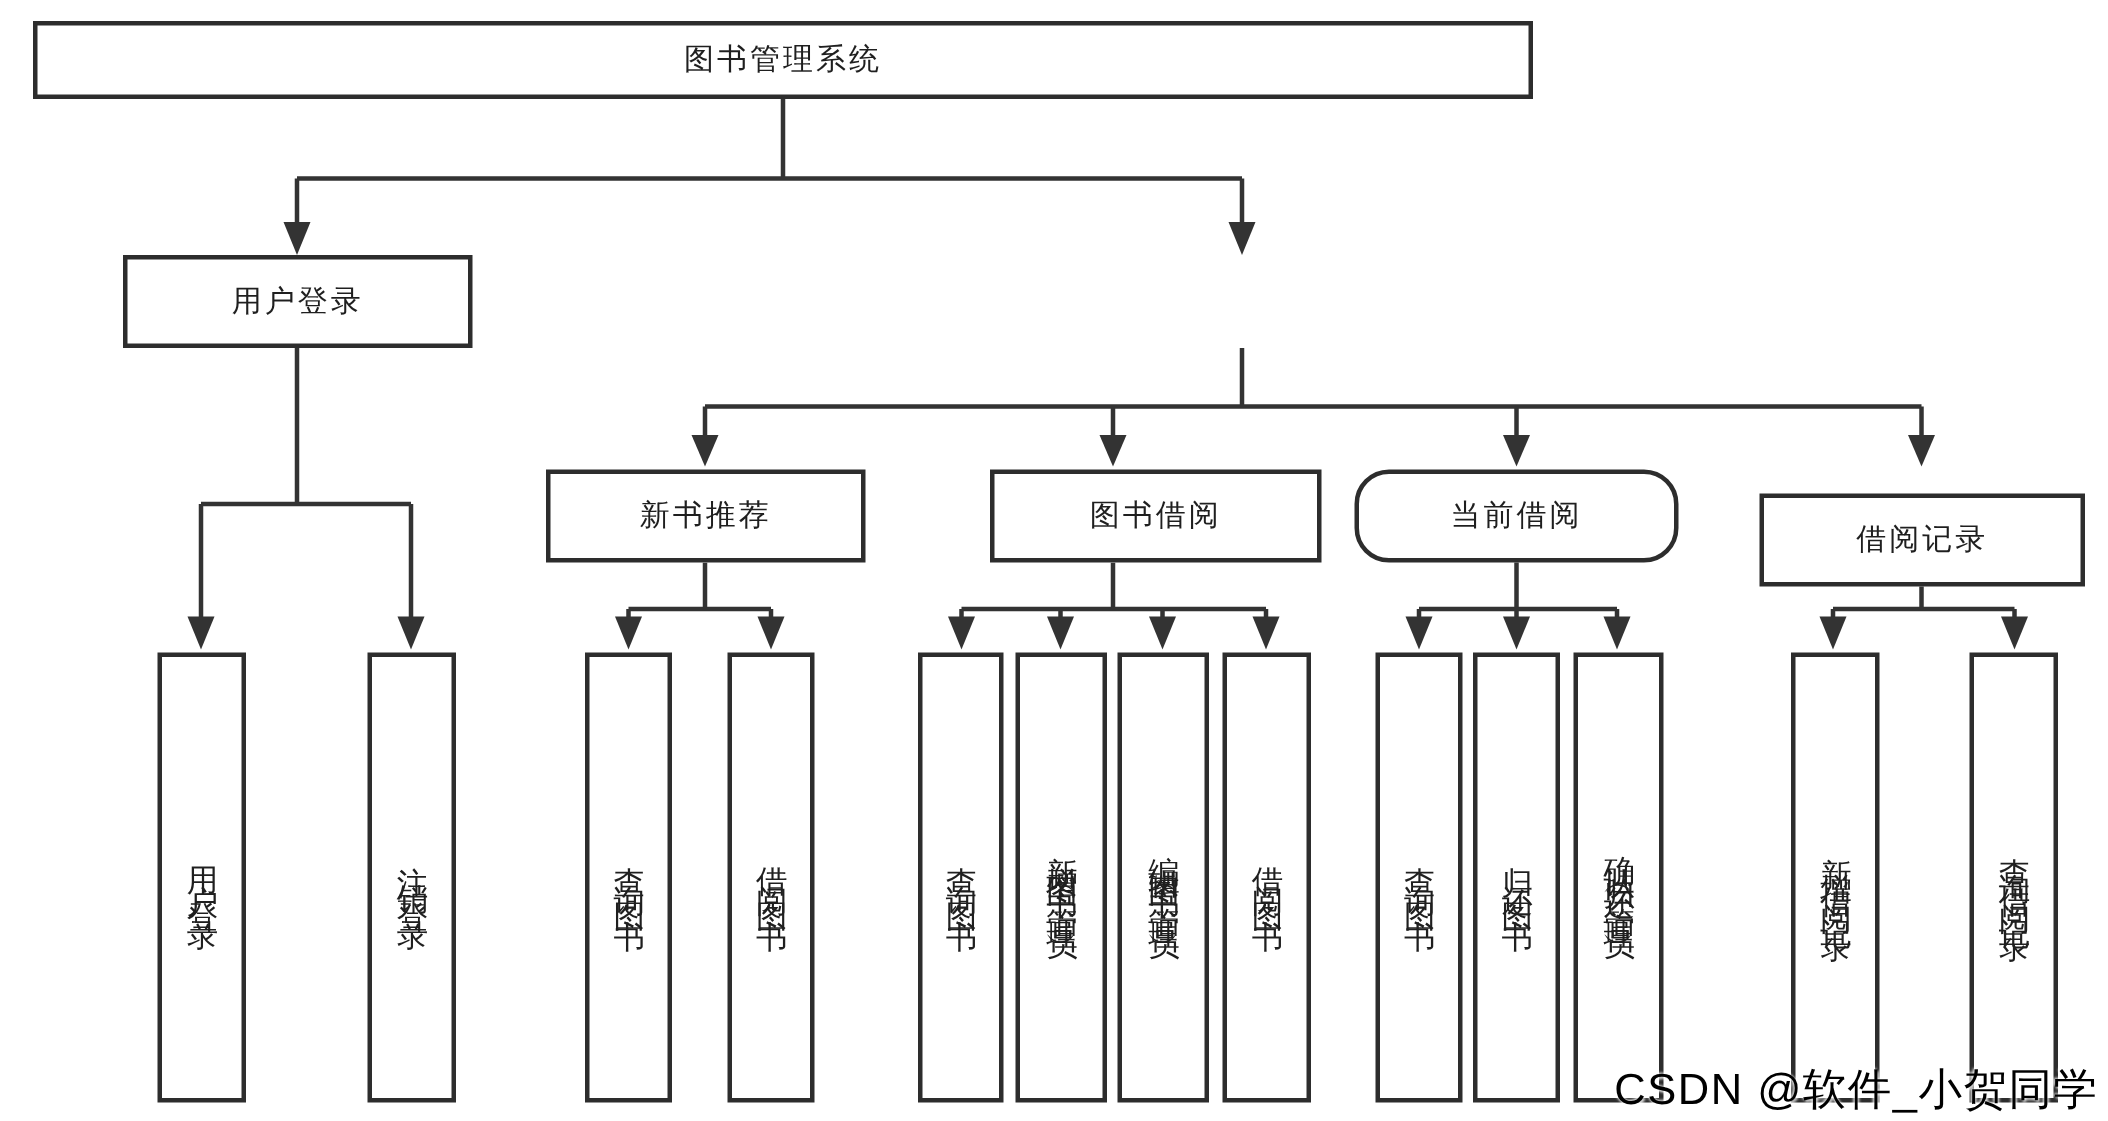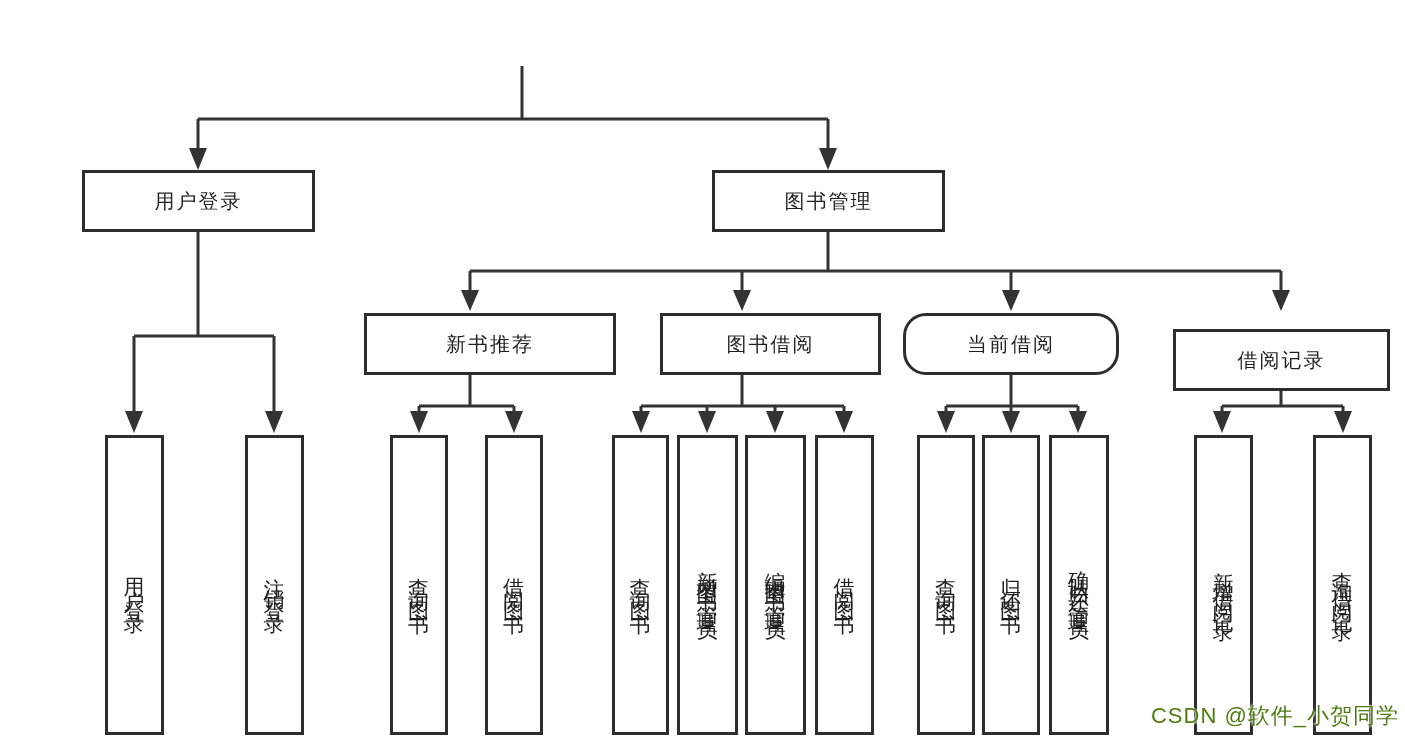--- a/index.html
+++ b/index.html
@@ -54,21 +54,21 @@
     letter-spacing: 12px;
     line-height: 1;
   }
   .leaf span.sp-mid   { letter-spacing: 10px; }
   .leaf span.sp-tight { letter-spacing: 7px; }
 
   
   #root-box        { left: 22px;   top: 14px;  width: 1000px; height: 52px; }
   #user-login      { left: 82px;   top: 170px; width: 233px;  height: 62px; }
   #book-mgmt       { left: 712px;  top: 170px; width: 233px;  height: 62px; }
-  #new-book-rec    { left: 364px;  top: 313px; width: 252px;  height: 62px; }
+  #new-book-rec    { left: 364px;  top: 313px; width: 213px;  height: 62px; }
   #book-borrow     { left: 660px;  top: 313px; width: 221px;  height: 62px; }
   #current-borrow  { left: 903px;  top: 313px; width: 216px;  height: 62px; border-radius: 23px; }
   #borrow-records  { left: 1173px; top: 329px; width: 217px;  height: 62px; }
 
   #lf-user-login          { left: 105px;  width: 59px; }
   #lf-logout              { left: 245px;  width: 59px; }
   #lf-query-books-1       { left: 390px;  width: 58px; }
   #lf-borrow-books-1      { left: 485px;  width: 58px; }
   #lf-query-books-2       { left: 612px;  width: 57px; }
   #lf-add-books           { left: 677px;  width: 61px; }
@@ -76,24 +76,24 @@
   #lf-borrow-books-2      { left: 815px;  width: 59px; }
   #lf-query-books-3       { left: 917px;  width: 58px; }
   #lf-return-books        { left: 982px;  width: 58px; }
   #lf-confirm-return      { left: 1049px; width: 60px; }
   #lf-add-borrow-record   { left: 1194px; width: 59px; }
   #lf-query-borrow-record { left: 1313px; width: 59px; }
 
   #watermark {
     position: absolute;
     right: 6px;
-    bottom: 16px;
+    bottom: 0;
     z-index: 5;
-    font-size: 22px;
-    color: #4d7c0f;
+    font-size: 29px;
+    color: #000000;
     letter-spacing: 1px;
     text-shadow: 1px 1px 2px rgba(255,255,255,0.95), -1px -1px 2px rgba(255,255,255,0.95);
   }
 </style>
 </head>
 <body>
 
 <div id="stage">
 
   <svg id="connectors" viewBox="0 0 1405 747" xmlns="http://www.w3.org/2000/svg">
@@ -129,27 +129,27 @@
       <polygon points="766,411 784,411 775,433"></polygon>
       <polygon points="835,411 853,411 844,433"></polygon>
       <polygon points="937,411 955,411 946,433"></polygon>
       <polygon points="1002,411 1020,411 1011,433"></polygon>
       <polygon points="1069,411 1087,411 1078,433"></polygon>
       <polygon points="1213,411 1231,411 1222,433"></polygon>
       <polygon points="1334,411 1352,411 1343,433"></polygon>
     </g>
   </svg>
 
+  <div class="box" id="root-box">
+    <span>图书管理系统</span>
+  </div>
 
   <div class="box" id="user-login">
     <span>用户登录</span>
   </div>
-  <div class="box" id="book-mgmt">
-    <span>图书管理</span>
-  </div>
 
   <div class="box" id="new-book-rec">
     <span>新书推荐</span>
   </div>
   <div class="box" id="book-borrow">
     <span>图书借阅</span>
   </div>
   <div class="box" id="current-borrow">
     <span>当前借阅</span>
   </div>

